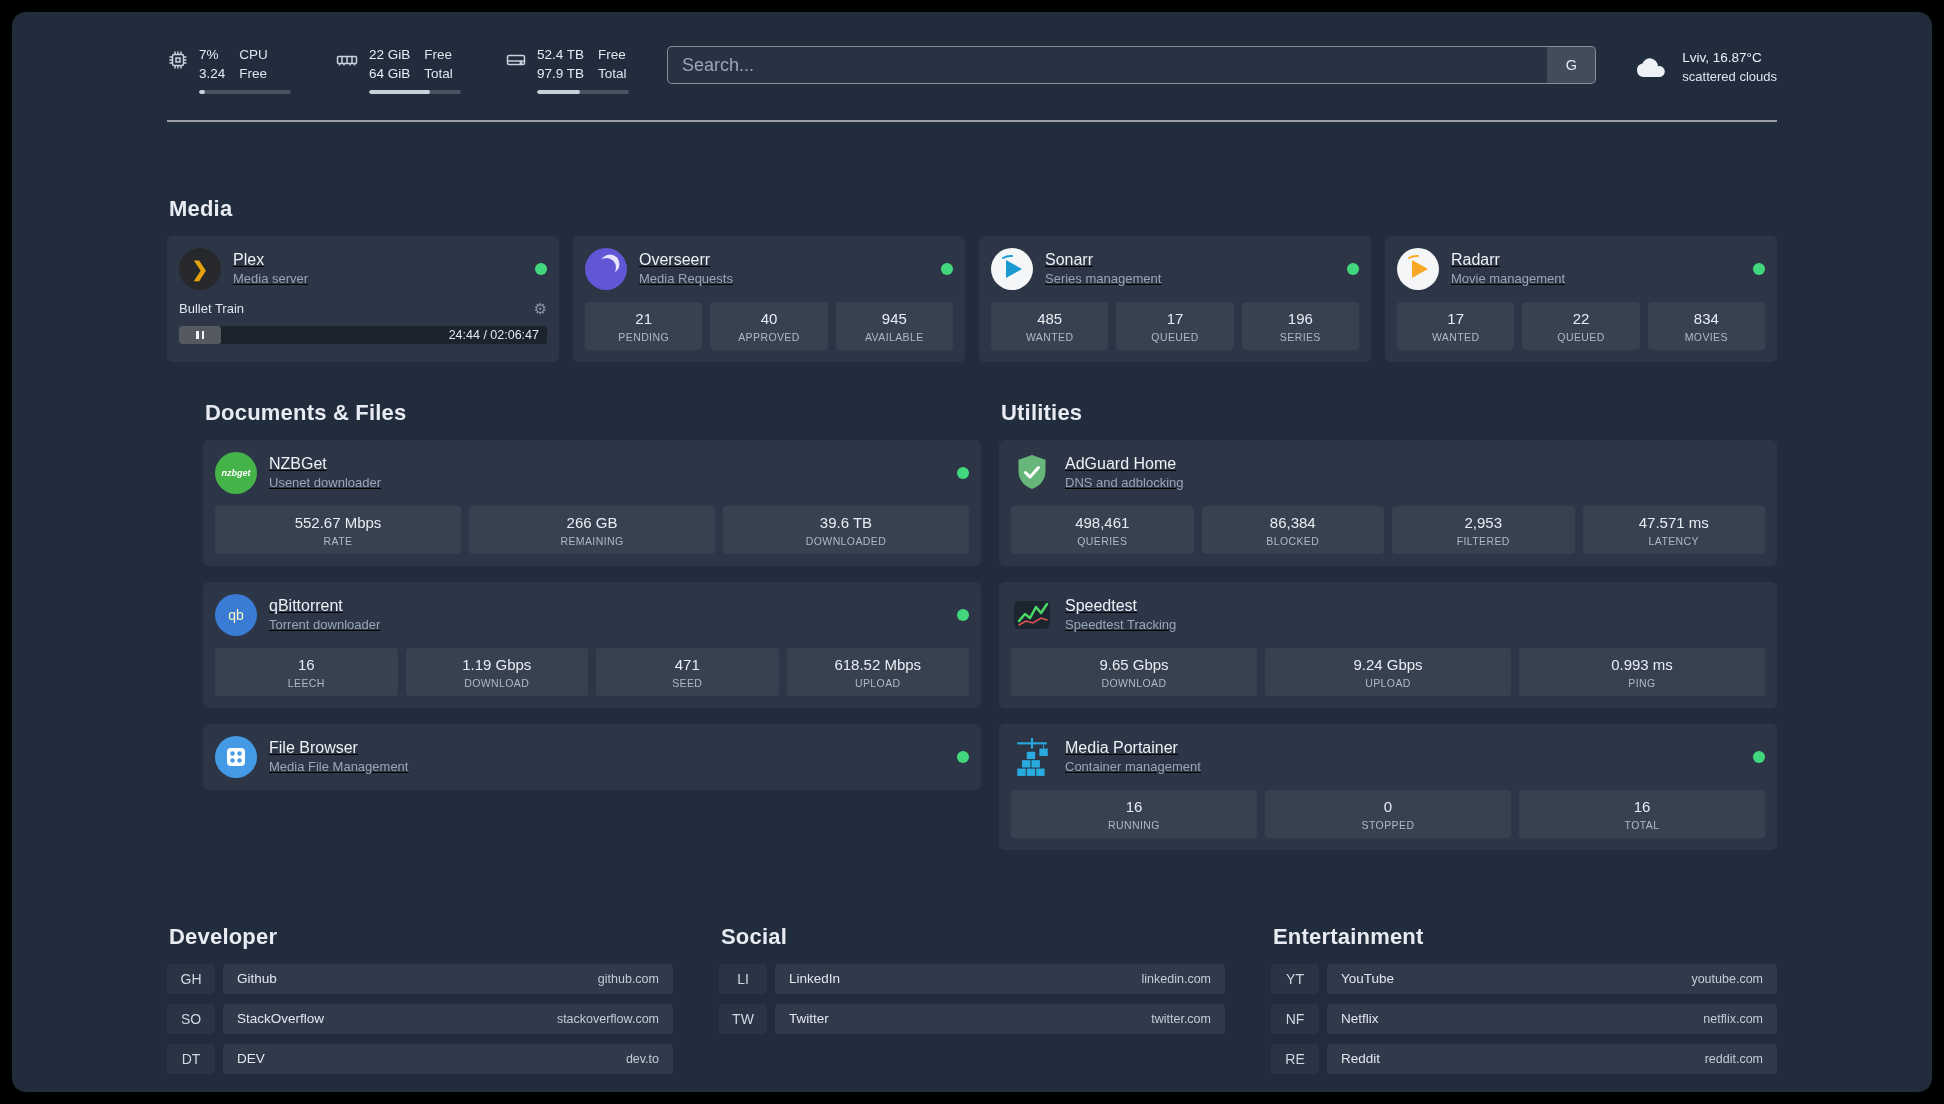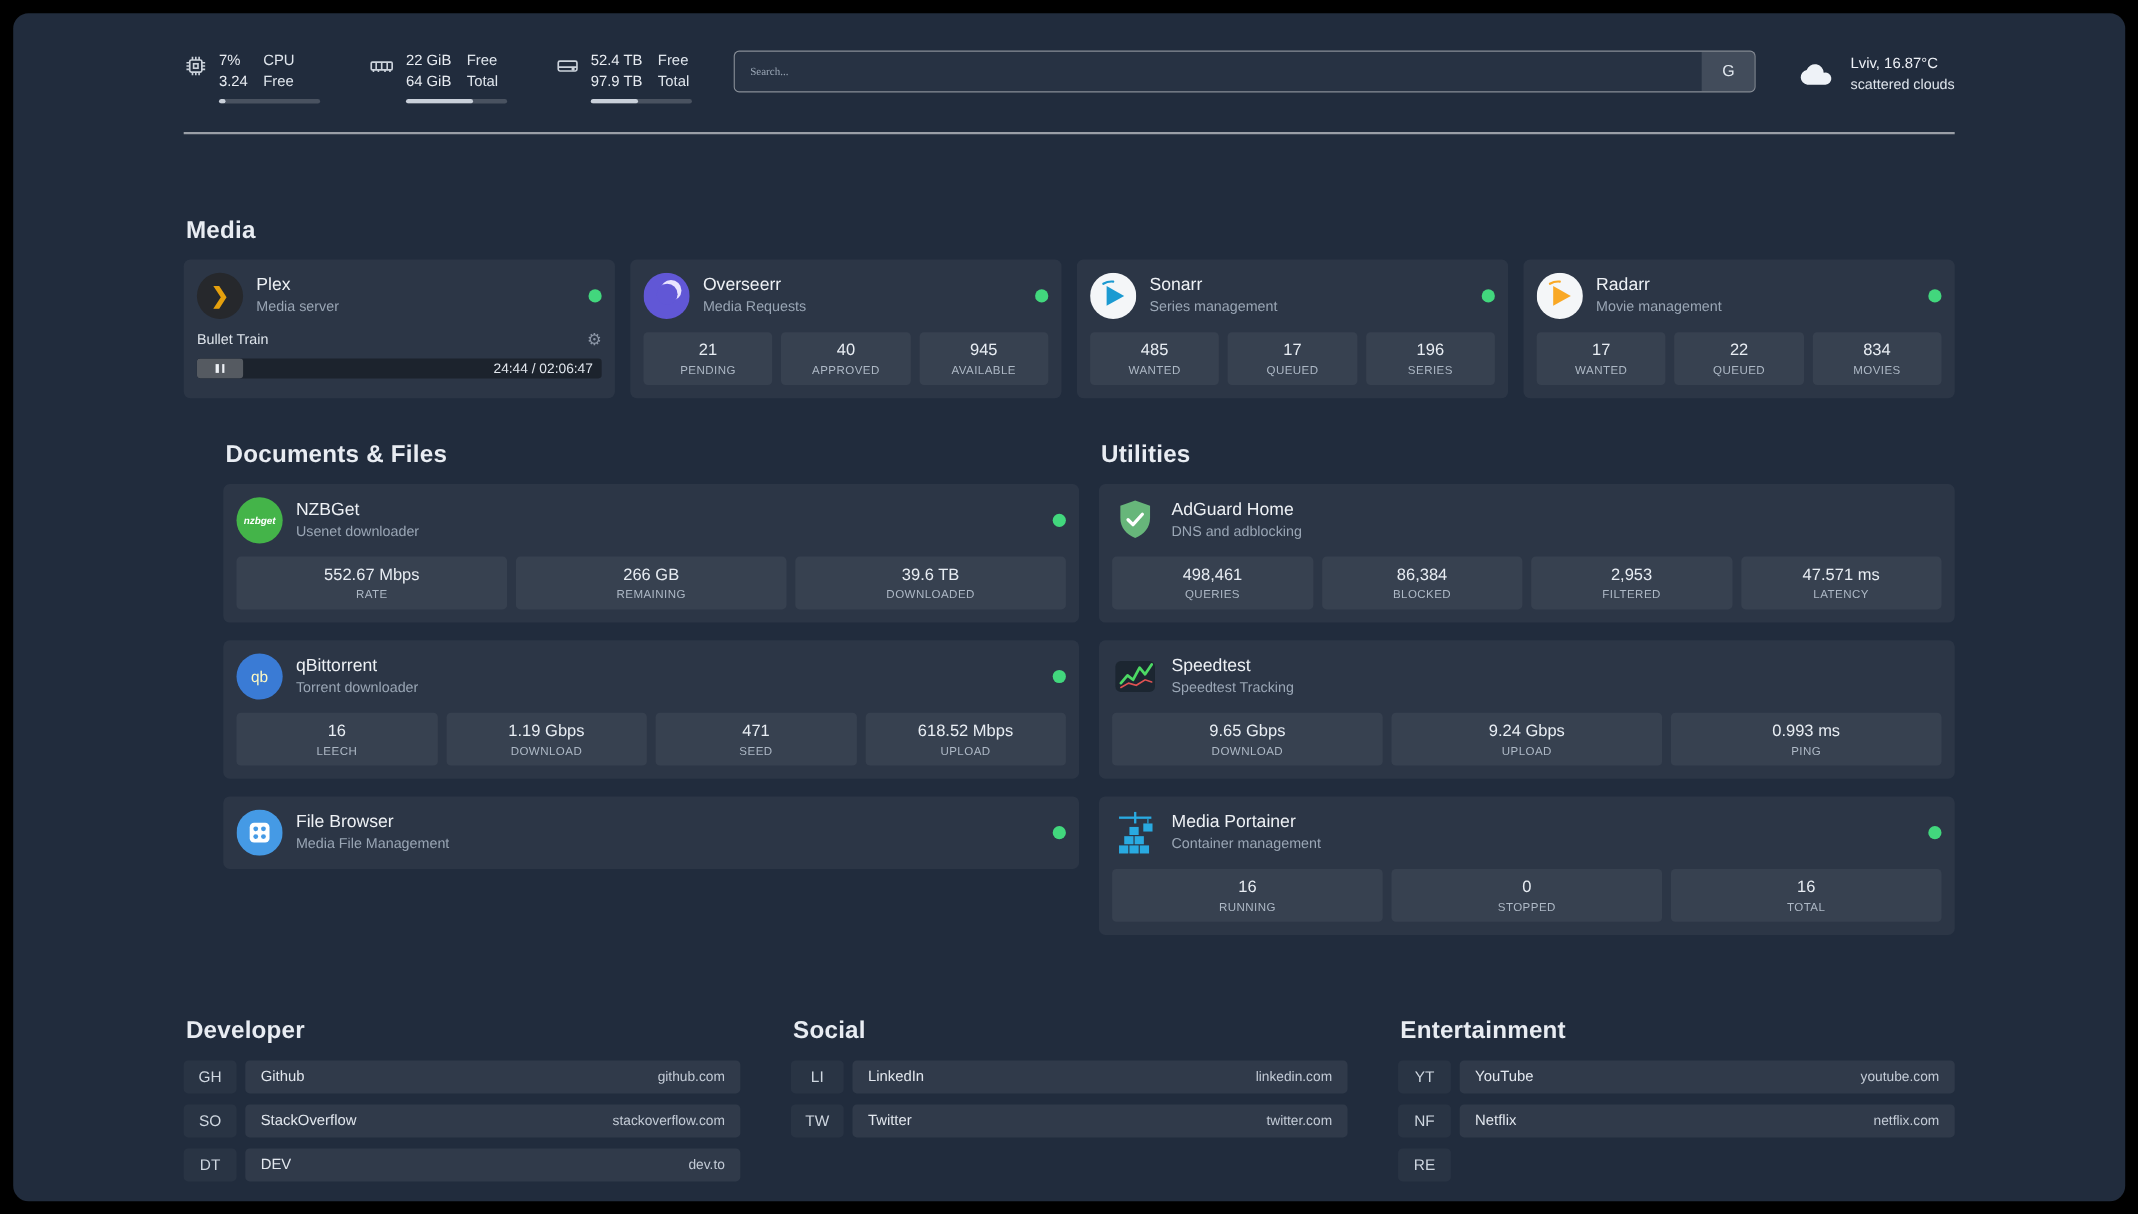--- a/index.html
+++ b/index.html
@@ -22,42 +22,42 @@
   .res-col { display: flex; flex-direction: column; font-size: 13.5px; line-height: 1.4; }
   .res-col.values { color: #e8ecf2; }
   .res-col.labels { color: #dfe5ec; }
   .res-bar { height: 4px; width: 100%; min-width: 92px; background: rgba(255,255,255,0.18); margin-top: 6px; border-radius: 2px; overflow: hidden; }
   .res-fill { height: 100%; background: #c9d0da; border-radius: 2px; }
 
   .search { flex: 1; display: flex; margin-left: 38px; height: 38px;
     border: 1px solid rgba(255,255,255,0.45); border-radius: 5px;
     background: rgba(255,255,255,0.03); overflow: hidden; }
   .search input { flex: 1; background: transparent; border: none; outline: none;
-    color: #a3a3a3; font-size: 10px; padding: 0 14px; font-family: Liberation Serif, serif; }
+    color: #a3a3a3; font-size: 18px; padding: 0 14px; font-family: Liberation Sans, sans-serif; }
   .search input::placeholder { color: #9aa6b5; }
   .search-btn { width: 48px; background: rgba(255,255,255,0.13); color: #e2e8ef;
     display: flex; align-items: center; justify-content: center; font-size: 14.5px; cursor: pointer; }
 
   .weather { display: flex; align-items: center; gap: 12px; margin-left: 38px; padding-top: 2px; }
   .weather-text { display: flex; flex-direction: column; line-height: 1.45; }
   .weather-loc { font-size: 13.5px; color: #eef1f6; }
   .weather-cond { font-size: 13px; color: #dfe5ec; }
 
   .divider { border: none; border-bottom: 2px solid rgba(255,255,255,0.55); margin-top: 26px; }
 
   
   .section-title { font-size: 22px; font-weight: 600; color: #e8ecf2; margin: 0 0 14px 2px; letter-spacing: 0.2px; }
   .media-section { margin-top: 74px; }
   .media-grid { display: grid; grid-template-columns: repeat(4, 1fr); gap: 14px; }
 
   .card { background: rgba(255,255,255,0.05); border-radius: 6px; padding: 12px; }
   .card-header { display: flex; align-items: center; gap: 12px; cursor: pointer; }
   .service-icon { width: 42px; height: 42px; flex: none; display: flex; align-items: center; justify-content: center; }
   .circle-icon { width: 42px; height: 42px; border-radius: 50%; display: flex; align-items: center; justify-content: center; }
-  .service-text { display: flex; flex-direction: column; }
+  .service-text { display: flex; flex-direction: column; text-decoration: underline; }
   .service-name { font-size: 16px; font-weight: 500; color: #eef1f5; }
   .service-sub { font-size: 13px; color: #9aa6b5; margin-top: 2px; }
   .dot { margin-left: auto; width: 12px; height: 12px; border-radius: 50%; background: #42d77d; flex: none; align-self: center; }
 
   .stats { display: flex; gap: 8px; margin-top: 12px; }
   .stat { flex: 1; background: rgba(255,255,255,0.055); border-radius: 4px; padding: 8px 4px 7px; text-align: center; }
   .stat-value { font-size: 15px; color: #e8edf3; }
   .stat-label { font-size: 10.5px; font-weight: 400; color: #aeb9c6; margin-top: 4px; letter-spacing: 0.4px; }
 
   
@@ -577,19 +577,23 @@
         </div>
         <div class="bm-row">
           <div class="bm-abbr">NF</div>
           <div class="bm-pill">
             <span class="bm-name">Netflix</span>
             <span class="bm-url">netflix.com</span>
           </div>
         </div>
         <div class="bm-row">
           <div class="bm-abbr">RE</div>
+          <div class="bm-pill">
+            <span class="bm-name">Reddit</span>
+            <span class="bm-url">reddit.com</span>
+          </div>
         </div>
       </div>
 
     </div>
 
   </div>
 </div>
 
 </body></html>

